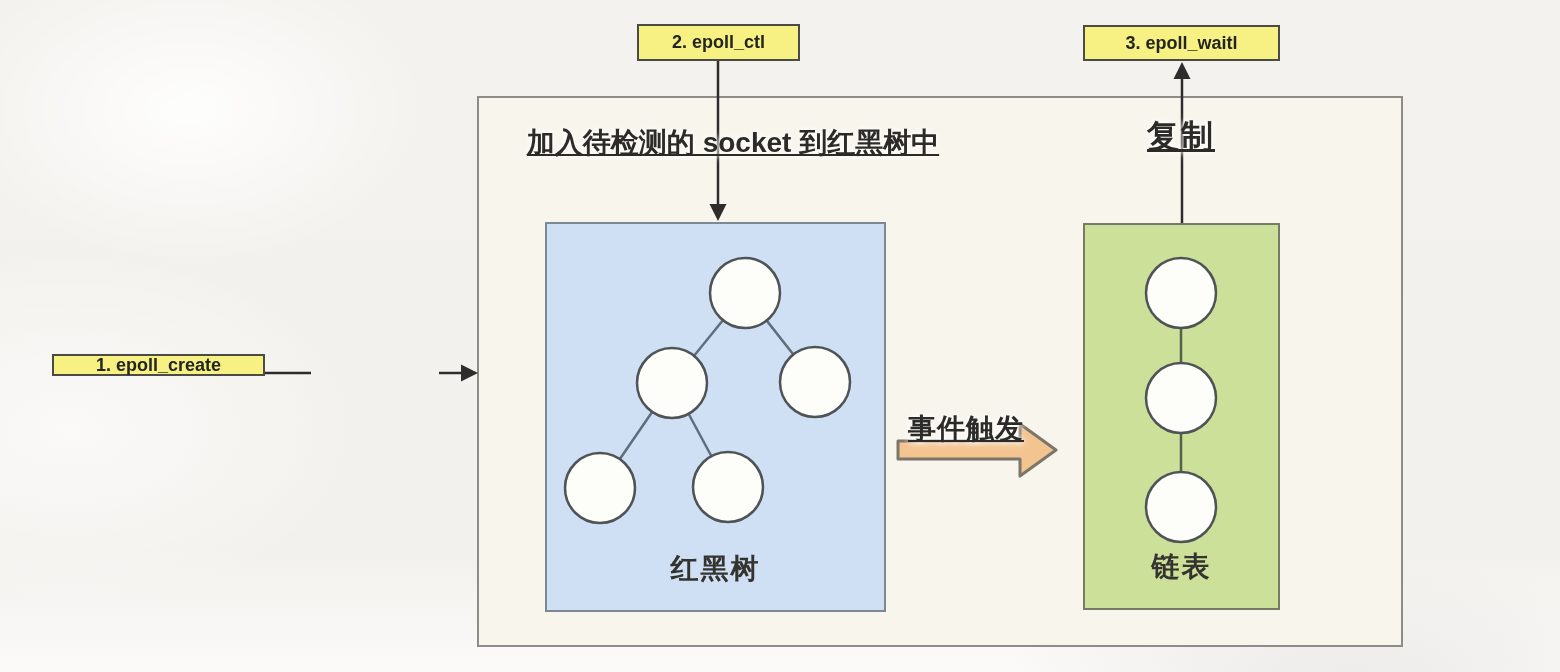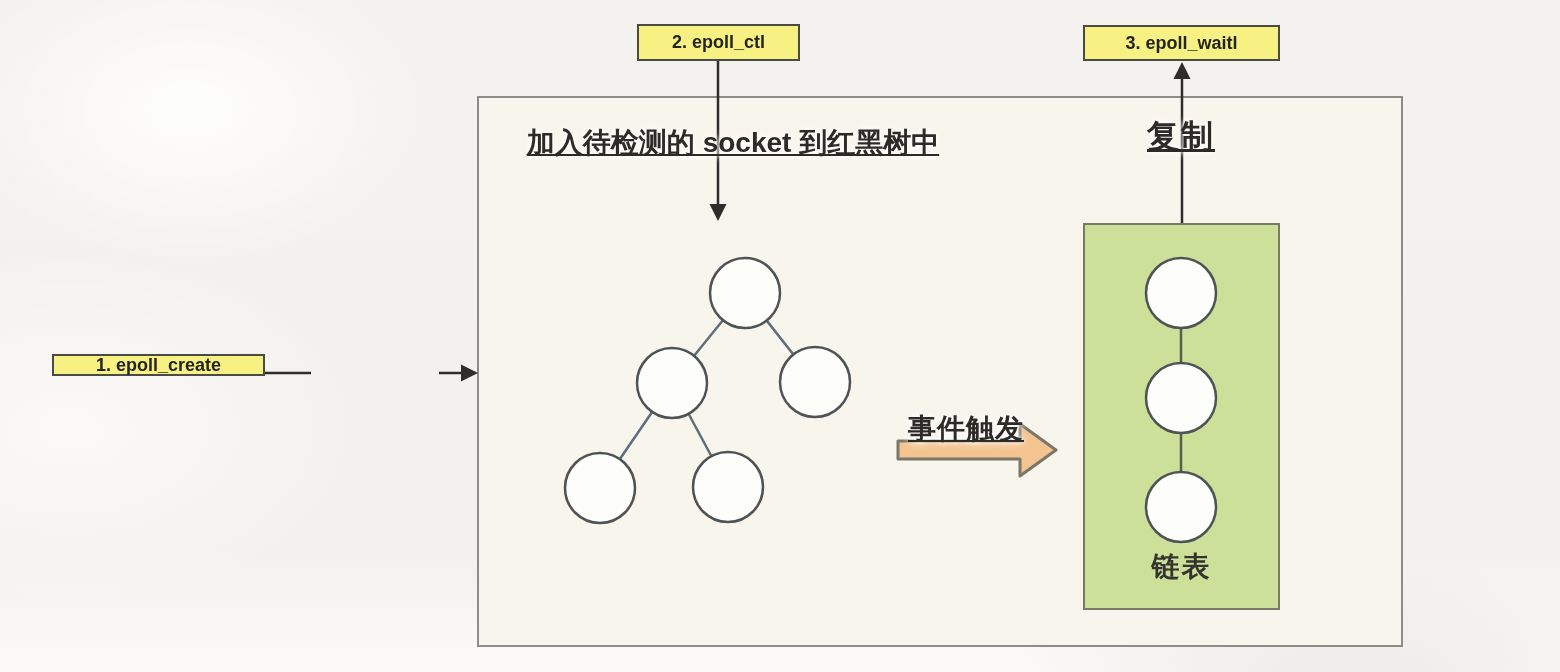--- a/index.html
+++ b/index.html
@@ -50,20 +50,23 @@
   .anno-copy{left:1181px;top:137px;font-size:32px;letter-spacing:2px;}
   .anno-event{left:966px;top:412px;font-size:28px;letter-spacing:1px;margin-top:17px;}
 </style>
 </head>
 <body>
 
 <div class="stage">
 
   <div class="kernel-box"></div>
 
+  <div class="struct-box rbtree-box">
+    <div class="struct-label">红黑树</div>
+  </div>
 
   <div class="struct-box list-box">
     <div class="struct-label">链表</div>
   </div>
 
   <svg class="svg-layer" viewBox="0 0 1560 672">
 
     <g stroke="#2e2d2b" stroke-width="2.5" fill="#2e2d2b">
       <line x1="265" y1="373" x2="311" y2="373"></line>
       <line x1="439" y1="373" x2="466" y2="373"></line>

